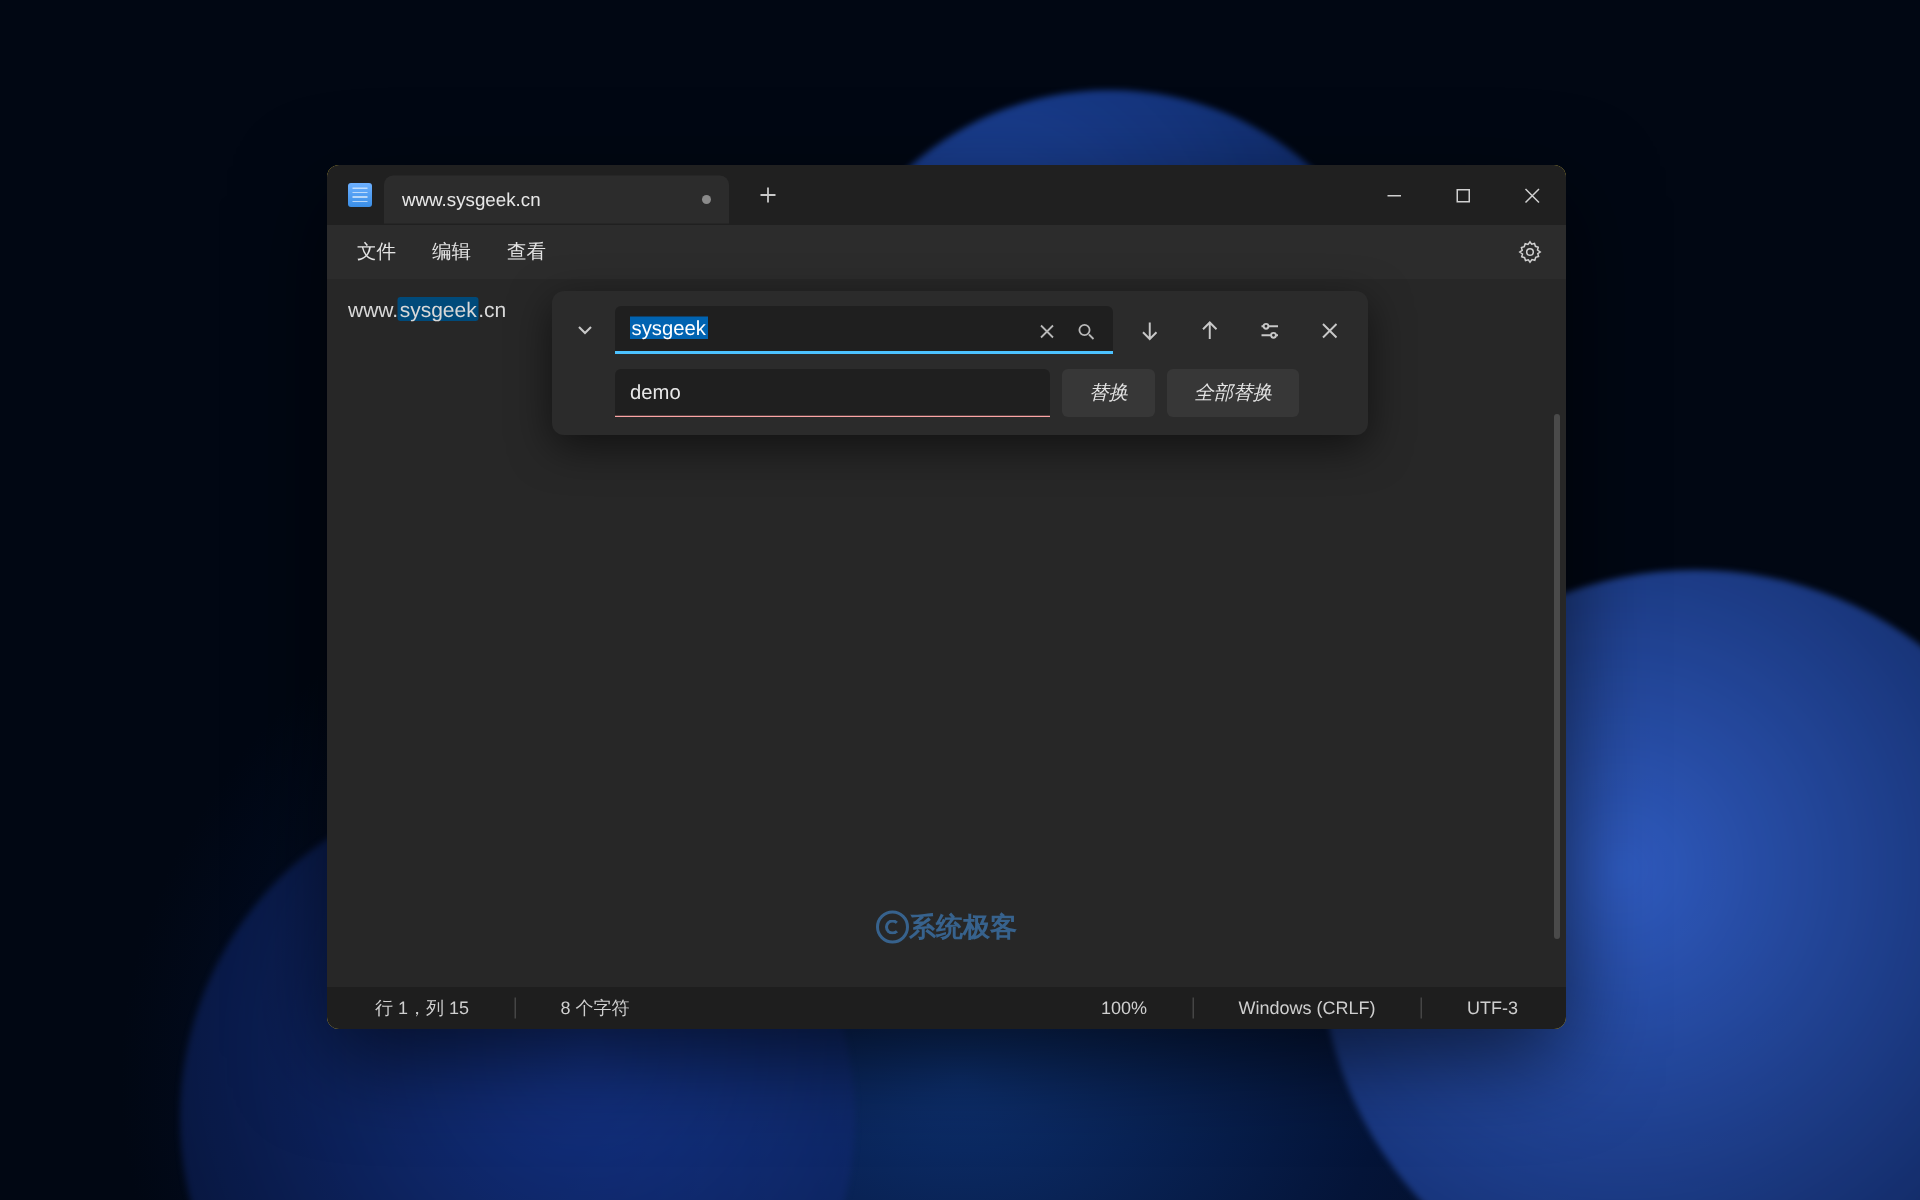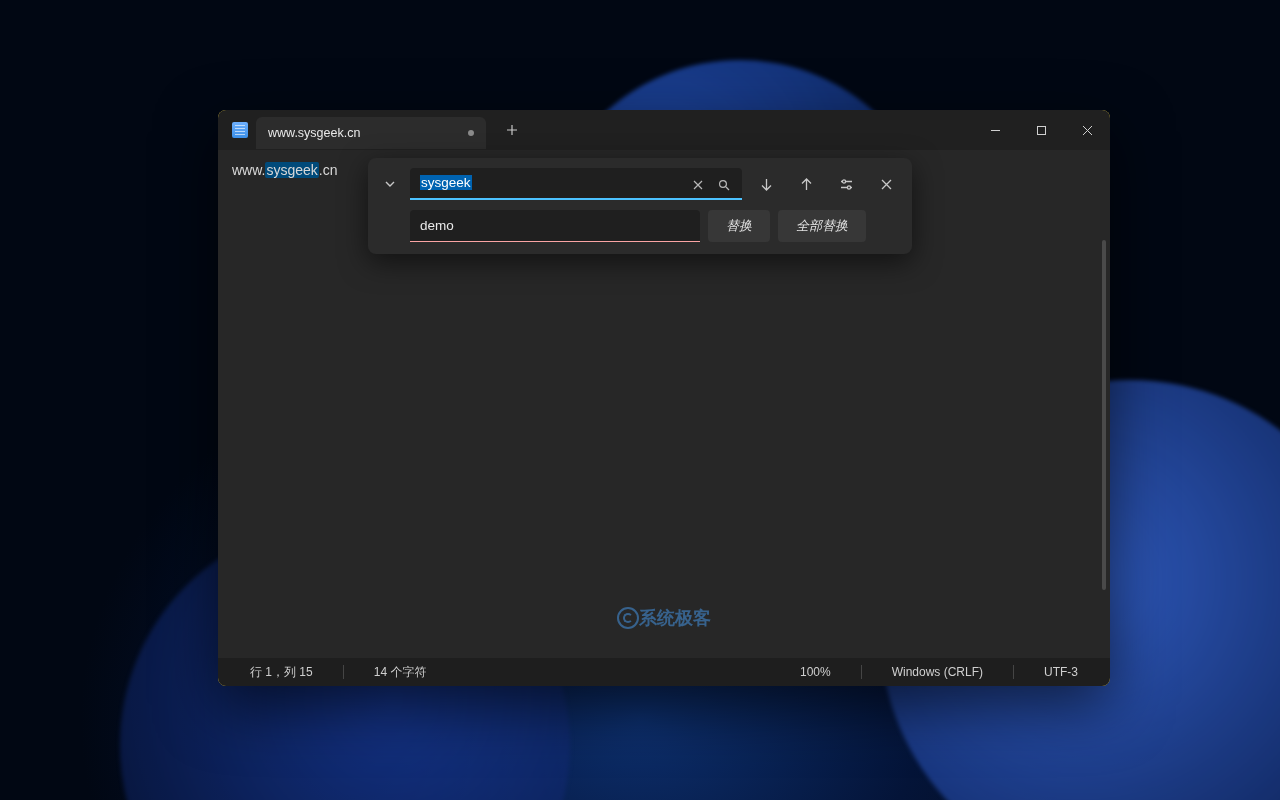--- a/index.html
+++ b/index.html
@@ -4,21 +4,21 @@
 <style>
 * { margin: 0; padding: 0; box-sizing: border-box; font-family: "Segoe UI", "Microsoft YaHei", sans-serif; }
 body { width: 1280px; height: 800px; background: radial-gradient(ellipse 800px 600px at 50% 90%, #0d2f6d 0%, #041438 35%, #010713 70%); overflow: hidden; position: relative; }
 
 
 .bg-shape { position: absolute; border-radius: 50%; filter: blur(2px); }
 .bg-shape-1 { width: 400px; height: 400px; background: radial-gradient(circle at 30% 30%, #2a5fd8, #0c2766); top: 60px; left: 540px; opacity: 0.7; }
 .bg-shape-2 { width: 500px; height: 500px; background: radial-gradient(circle at 40% 40%, #3b6fe8, #0a1f56); top: 380px; left: 880px; opacity: 0.8; }
 .bg-shape-3 { width: 450px; height: 450px; background: radial-gradient(circle at 60% 40%, #1a3da0, #061338); top: 520px; left: 120px; opacity: 0.7; }
 
-.window { position: absolute; left: 218px; top: 110px; width: 892px; height: 576px; background: #fde047; border-radius: 8px; box-shadow: 0 20px 60px rgba(0,0,0,0.6); display: flex; flex-direction: column; overflow: hidden; }
+.window { position: absolute; left: 218px; top: 110px; width: 826px; height: 576px; background: #fde047; border-radius: 8px; box-shadow: 0 20px 60px rgba(0,0,0,0.6); display: flex; flex-direction: column; overflow: hidden; }
 
 
 .titlebar { height: 40px; background: #202020; display: flex; align-items: center; }
 .app-icon { width: 16px; height: 16px; margin: 0 8px 0 14px; background: linear-gradient(#6db0ff,#3a8ee6); border-radius: 2px; position: relative; }
 .app-icon::after { content: ""; position: absolute; inset: 3px; background: repeating-linear-gradient(#fff 0 1px, transparent 1px 3px); opacity: 0.6; }
 .tab { height: 32px; margin-top: 6px; background: #2c2c2c; border-radius: 6px 6px 0 0; display: flex; align-items: center; padding: 0 12px; min-width: 230px; color: #e8e8e8; font-size: 12.5px; gap: 8px; }
 .tab-dot { width: 6px; height: 6px; border-radius: 50%; background: #8a8a8a; margin-left: auto; }
 .addtab { width: 36px; height: 32px; display: flex; align-items: center; justify-content: center; color: #c8c8c8; margin-left: 8px; }
 .addtab svg { width: 12px; height: 12px; }
 .win-controls { margin-left: auto; display: flex; }
@@ -98,20 +98,30 @@
           </svg>
       </div>
       <div class="win-btn close">
         <svg viewBox="0 0 11 11">
             <path d="M1 1l9 9M10 1l-9 9" stroke="currentColor" stroke-width="1"></path>
           </svg>
       </div>
     </div>
   </div>
 
+  <div class="menubar">
+    <div class="menu-item">文件</div>
+    <div class="menu-item">编辑</div>
+    <div class="menu-item">查看</div>
+    <div class="settings-btn">
+      <svg viewBox="0 0 16 16">
+          <path d="M8 10.2a2.2 2.2 0 100-4.4 2.2 2.2 0 000 4.4z M8 1.2l1.1 1.6 1.9-.5.6 1.9 1.9.6-.5 1.9L14.8 8l-1.6 1.1.5 1.9-1.9.6-.6 1.9-1.9-.5L8 14.8l-1.1-1.6-1.9.5-.6-1.9-1.9-.6.5-1.9L1.2 8l1.6-1.1-.5-1.9 1.9-.6.6-1.9 1.9.5z" stroke="currentColor" stroke-width="1" fill="none"></path>
+        </svg>
+    </div>
+  </div>
 
   <div class="editor">
     <div class="editor-text">
       <span>www.</span><span class="hl">sysgeek</span><span>.cn</span>
     </div>
     <div class="scrollbar"></div>
 
     <div class="find-panel">
       <div class="find-row">
         <div class="expand-btn">
@@ -168,21 +178,21 @@
 
     <div class="watermark">
       <span class="wm-icon"></span>
       <span>系统极客</span>
     </div>
   </div>
 
   <div class="statusbar">
     <div class="status-seg">行 1，列 15</div>
     <div class="status-sep"></div>
-    <div class="status-seg">14 个字符</div>
+    <div class="status-seg">8 个字符</div>
     <div class="status-spacer"></div>
     <div class="status-seg">100%</div>
     <div class="status-sep"></div>
     <div class="status-seg">Windows (CRLF)</div>
     <div class="status-sep"></div>
     <div class="status-seg">UTF-3</div>
   </div>
 
 </div>
 

